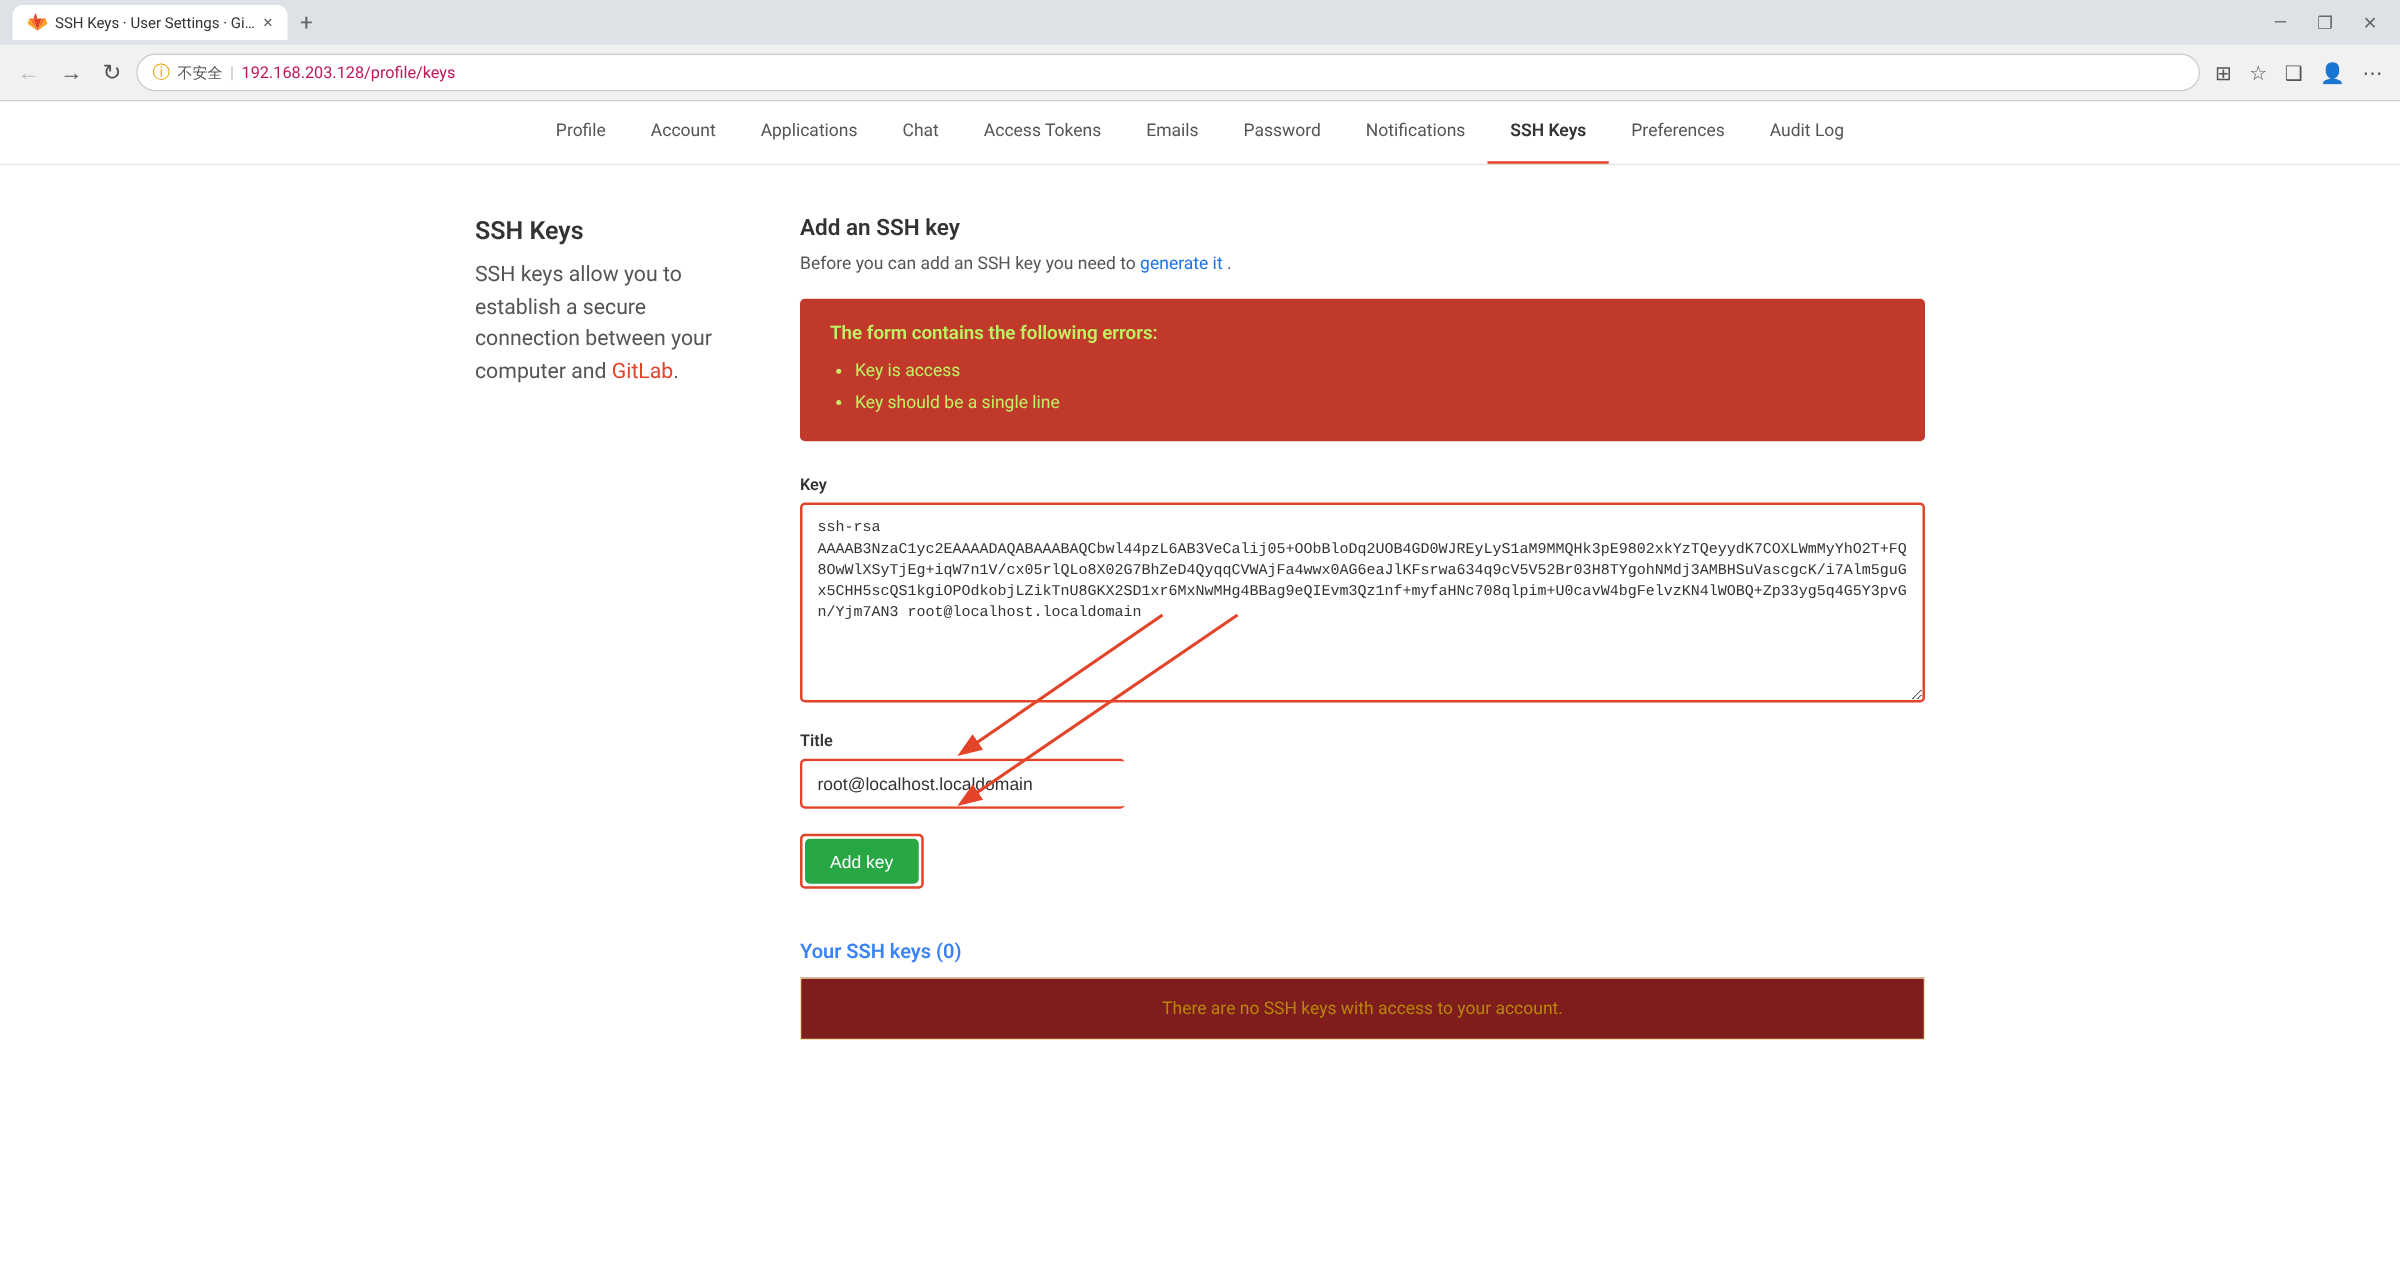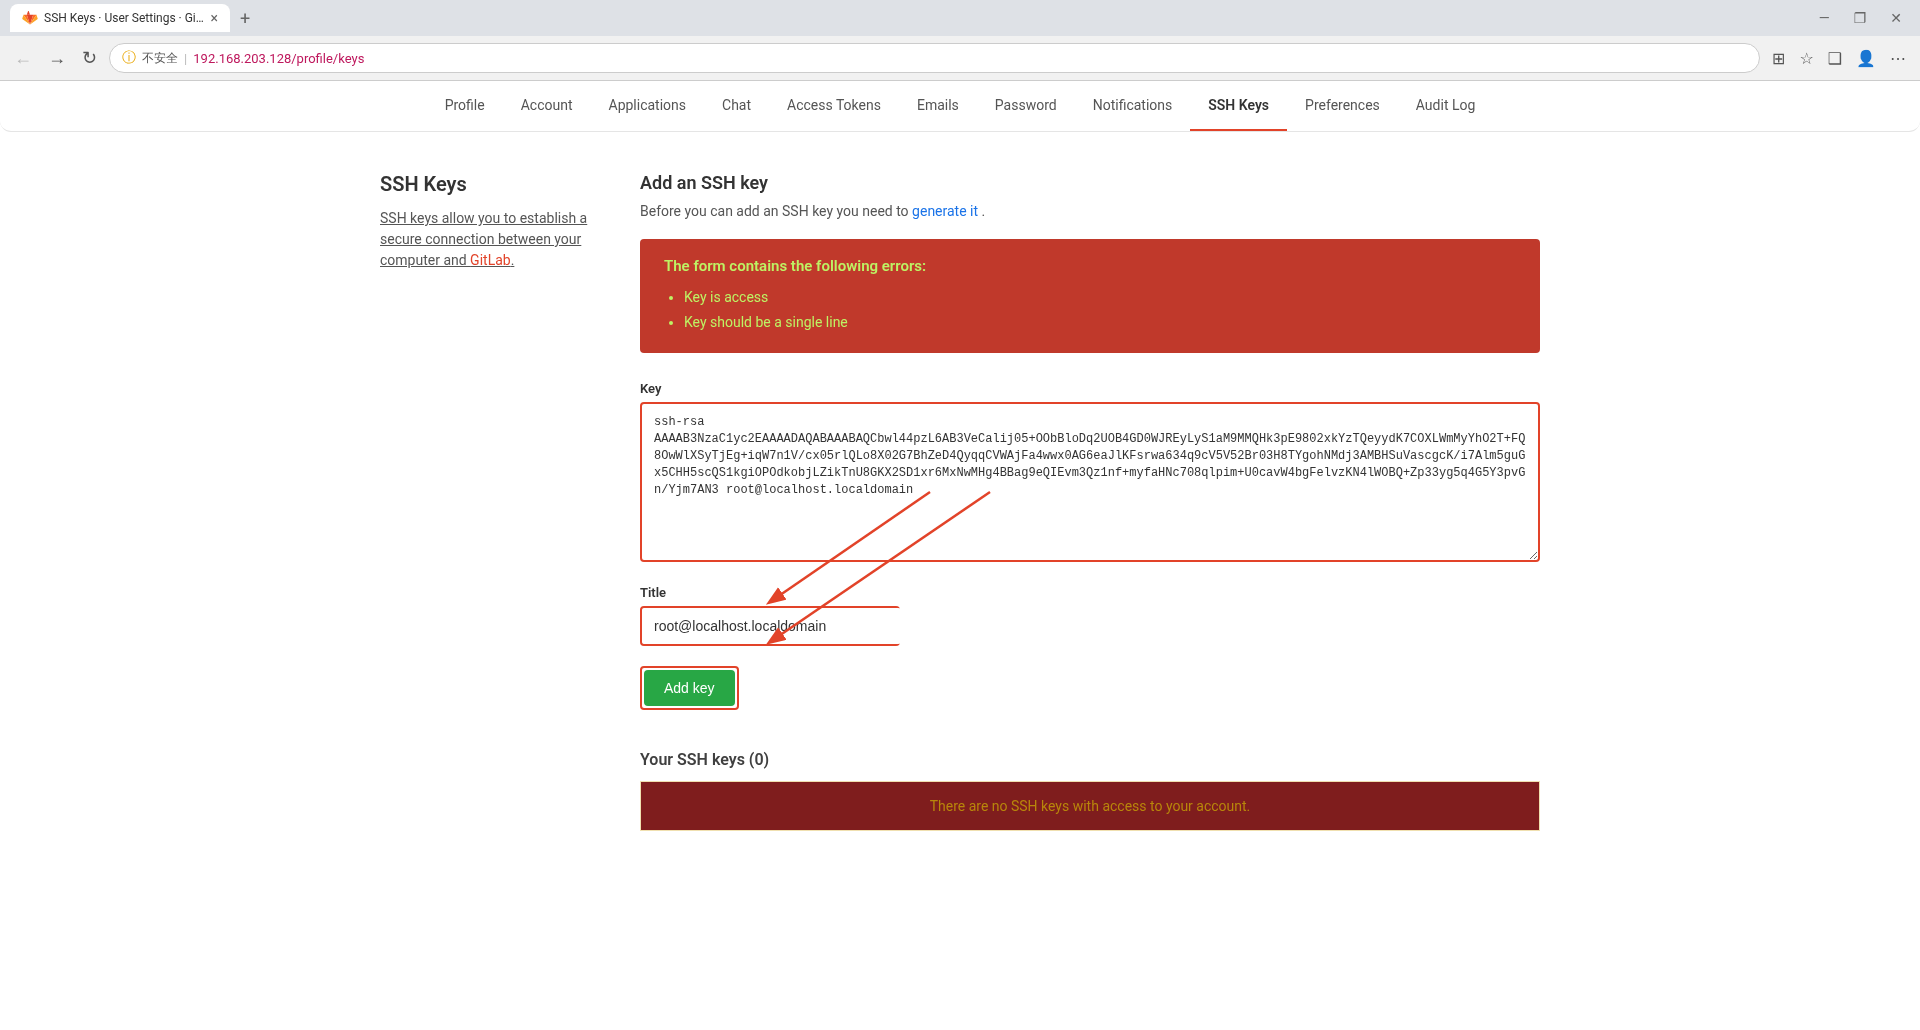--- a/index.html
+++ b/index.html
@@ -118,21 +118,20 @@
       padding: 4px;
     }
 
     
     .gitlab-nav {
       border-bottom: 1px solid #e5e5e5;
       display: flex;
       justify-content: center;
       gap: 0;
       padding: 0 20px;
-      border-radius: 11px;
     }
     .gitlab-nav-item {
       padding: 16px 18px;
       font-size: 14px;
       color: #555;
       cursor: pointer;
       border-bottom: 2px solid transparent;
       text-decoration: none;
       display: block;
     }
@@ -154,24 +153,23 @@
       width: 220px;
       flex-shrink: 0;
     }
     .sidebar-title {
       font-size: 20px;
       font-weight: 600;
       color: #333;
       margin-bottom: 12px;
     }
     .sidebar-description {
-      font-size: 14px;
+      font-size: 17px;
       color: #555;
       line-height: 1.5;
-      text-decoration: underline;
     }
     .sidebar-description a {
       color: #1a73e8;
       text-decoration: none;
     }
 
     .page-main {
       flex: 1;
     }
 
@@ -271,21 +269,21 @@
       display: inline-block;
       padding: 2px;
     }
 
     .your-keys-section {
       margin-top: 40px;
     }
     .your-keys-title {
       font-size: 16px;
       font-weight: 600;
-      color: #404040;
+      color: #3b82f6;
       margin-bottom: 12px;
     }
     .no-keys-box {
       background: #7f1d1d;
       border: 1px solid #f0e0b0;
       border-radius: 0;
       padding: 16px;
       text-align: center;
       color: #b8860b;
       font-size: 14px;

